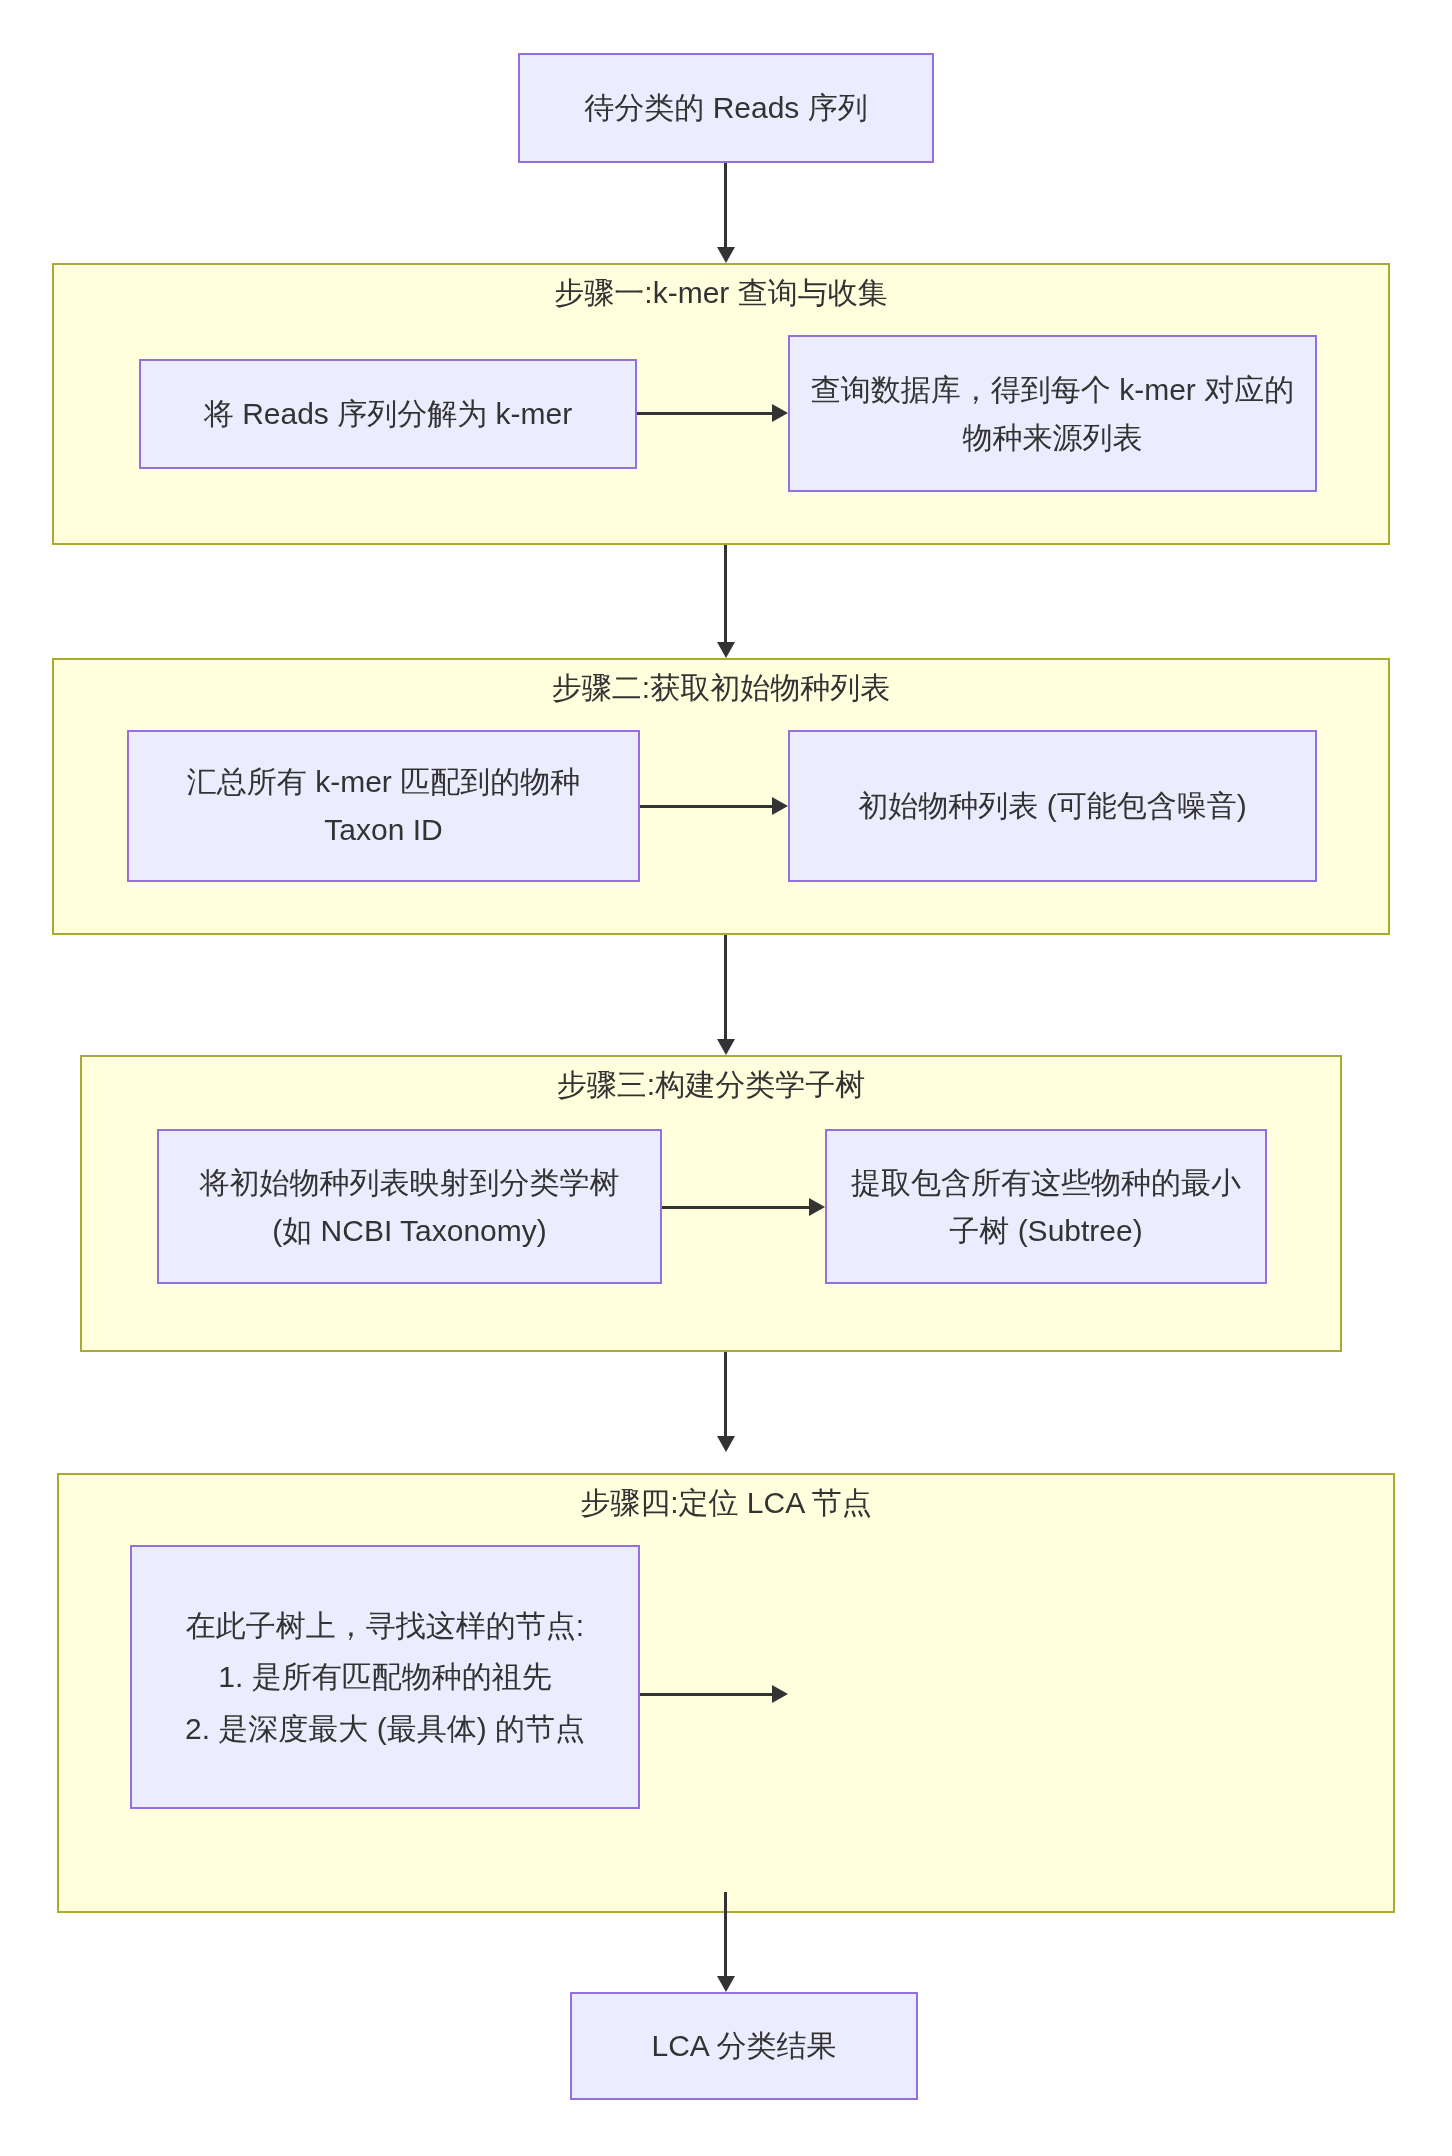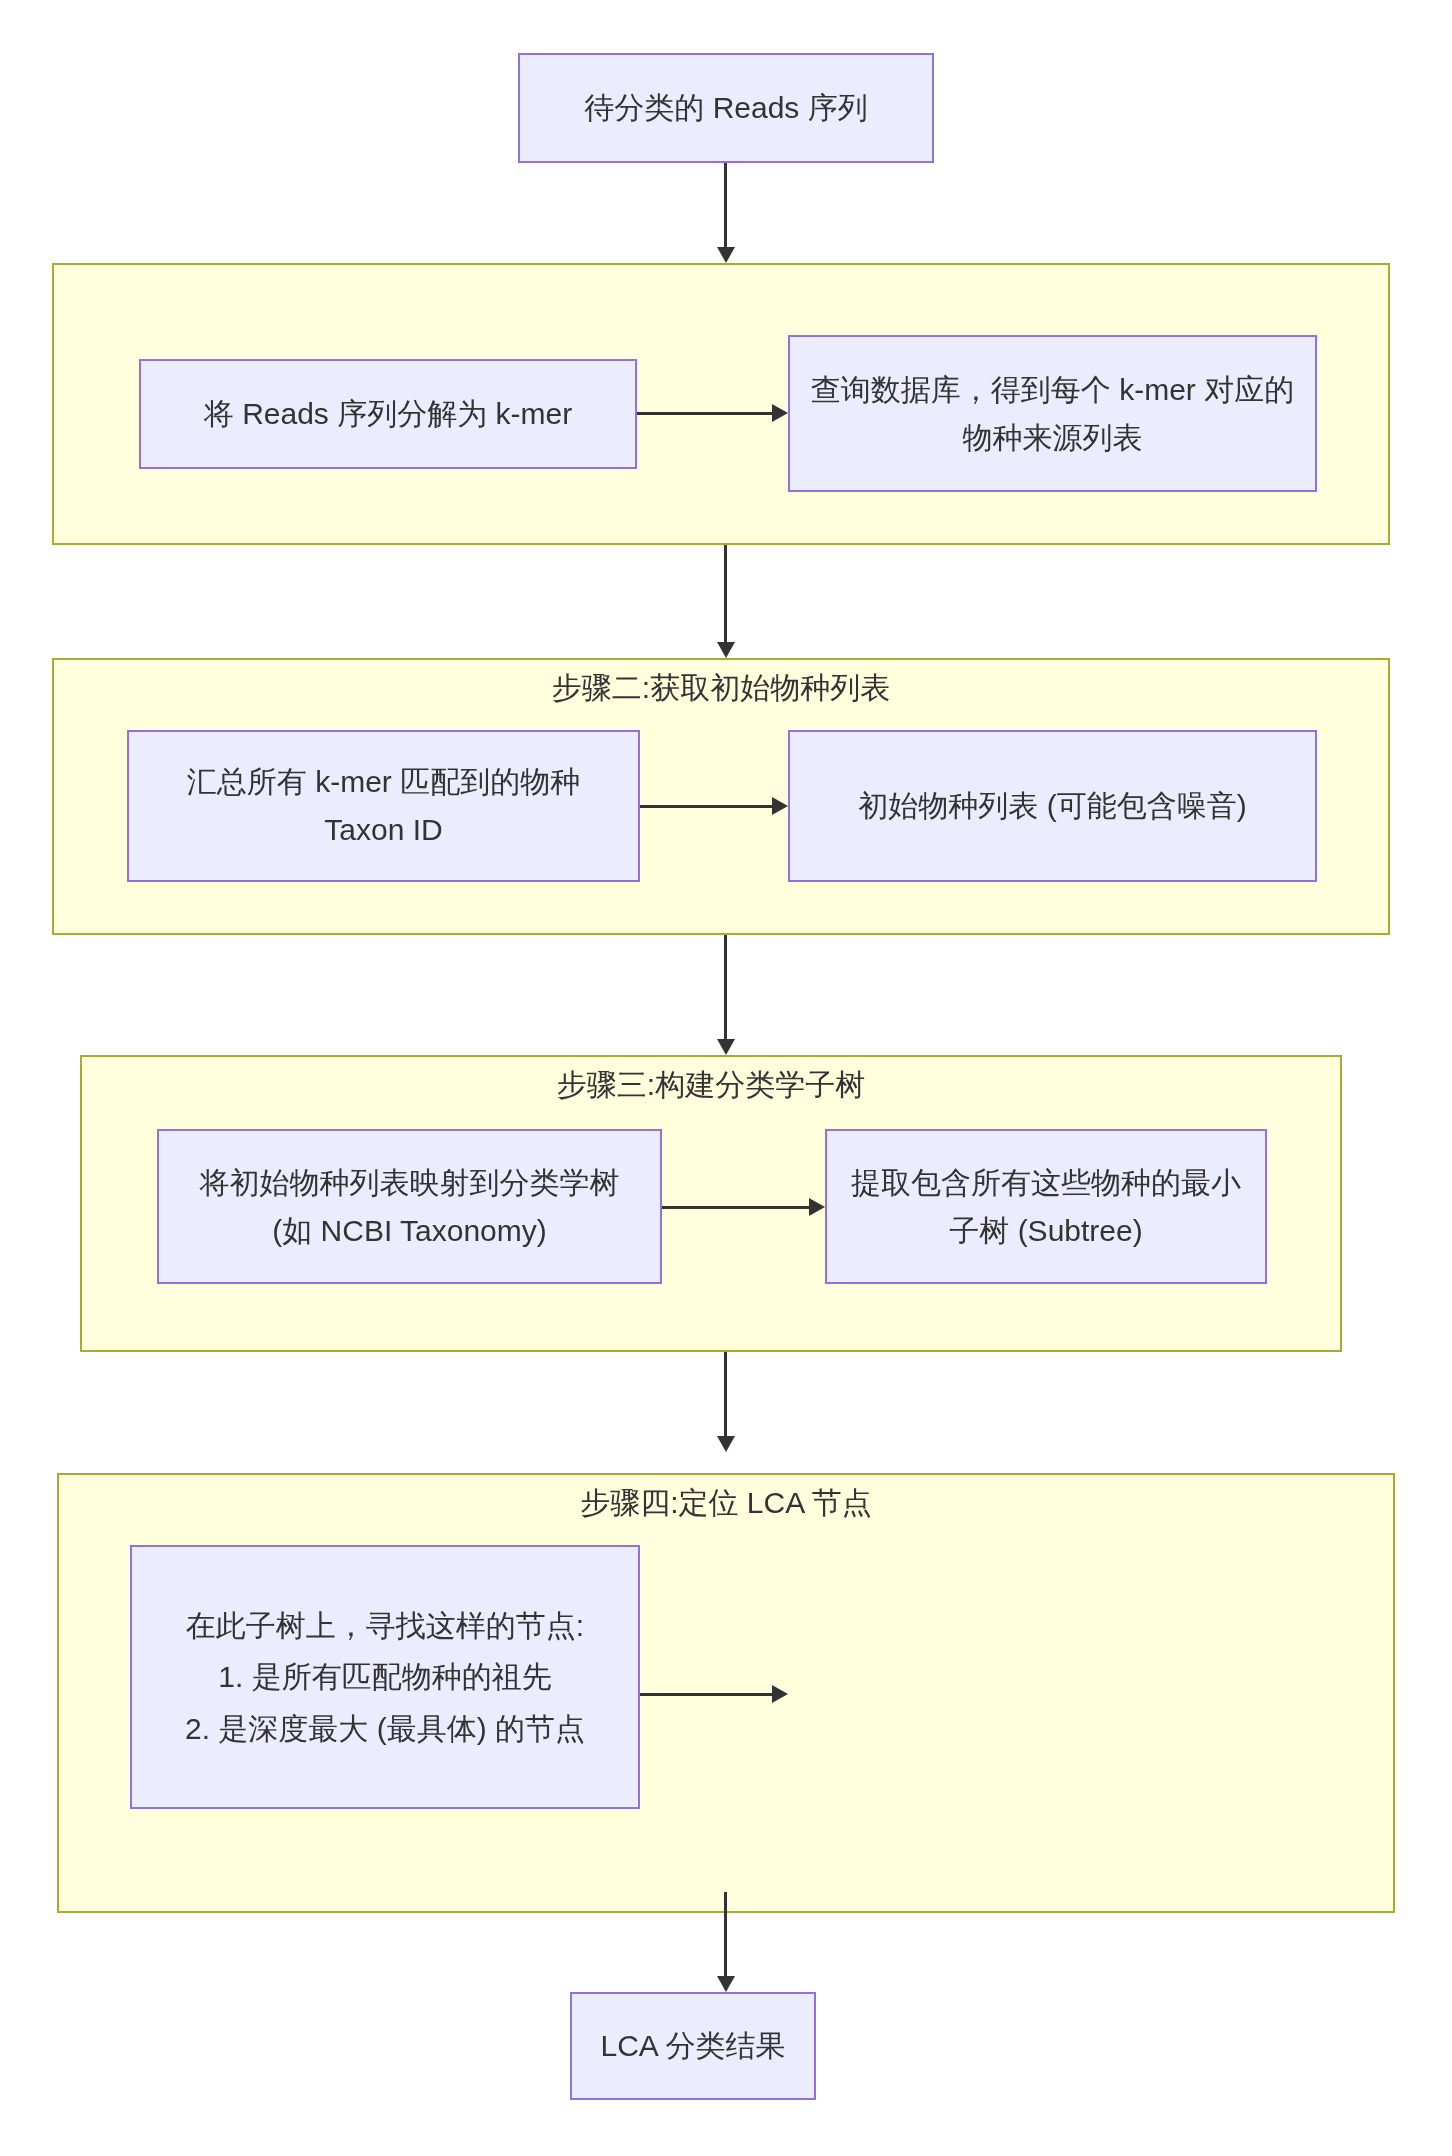--- a/index.html
+++ b/index.html
@@ -71,20 +71,21 @@
   <div class="node" style="left:518px;top:53px;width:416px;height:110px;">
     <span>待分类的 Reads 序列</span>
   </div>
 
   <div>
     <div class="vline" style="left:724px;top:163px;height:84px;"></div>
     <div class="head-down" style="left:717px;top:247px;"></div>
   </div>
 
   <div class="cluster" style="left:52px;top:263px;width:1338px;height:282px;">
+    <div class="cluster-title">步骤一:k-mer 查询与收集</div>
     <div class="node" style="left:85px;top:94px;width:498px;height:110px;">
       <span>将 Reads 序列分解为 k-mer</span>
     </div>
     <div class="node" style="left:734px;top:70px;width:529px;height:157px;">
       <span>查询数据库，得到每个 k-mer 对应的物种来源列表</span>
     </div>
     <div>
       <div class="hline" style="left:583px;top:147px;width:135px;"></div>
       <div class="head-right" style="left:718px;top:139px;"></div>
     </div>
@@ -146,17 +147,17 @@
       <div class="hline" style="left:581px;top:218px;width:132px;"></div>
       <div class="head-right" style="left:713px;top:210px;"></div>
     </div>
   </div>
 
   <div>
     <div class="vline" style="left:724px;top:1892px;height:84px;"></div>
     <div class="head-down" style="left:717px;top:1976px;"></div>
   </div>
 
-  <div class="node" style="left:570px;top:1992px;width:246px;height:108px;">
+  <div class="node" style="left:570px;top:1992px;width:348px;height:108px;">
     <span>LCA 分类结果</span>
   </div>
 
 </div>
 
 </body></html>

